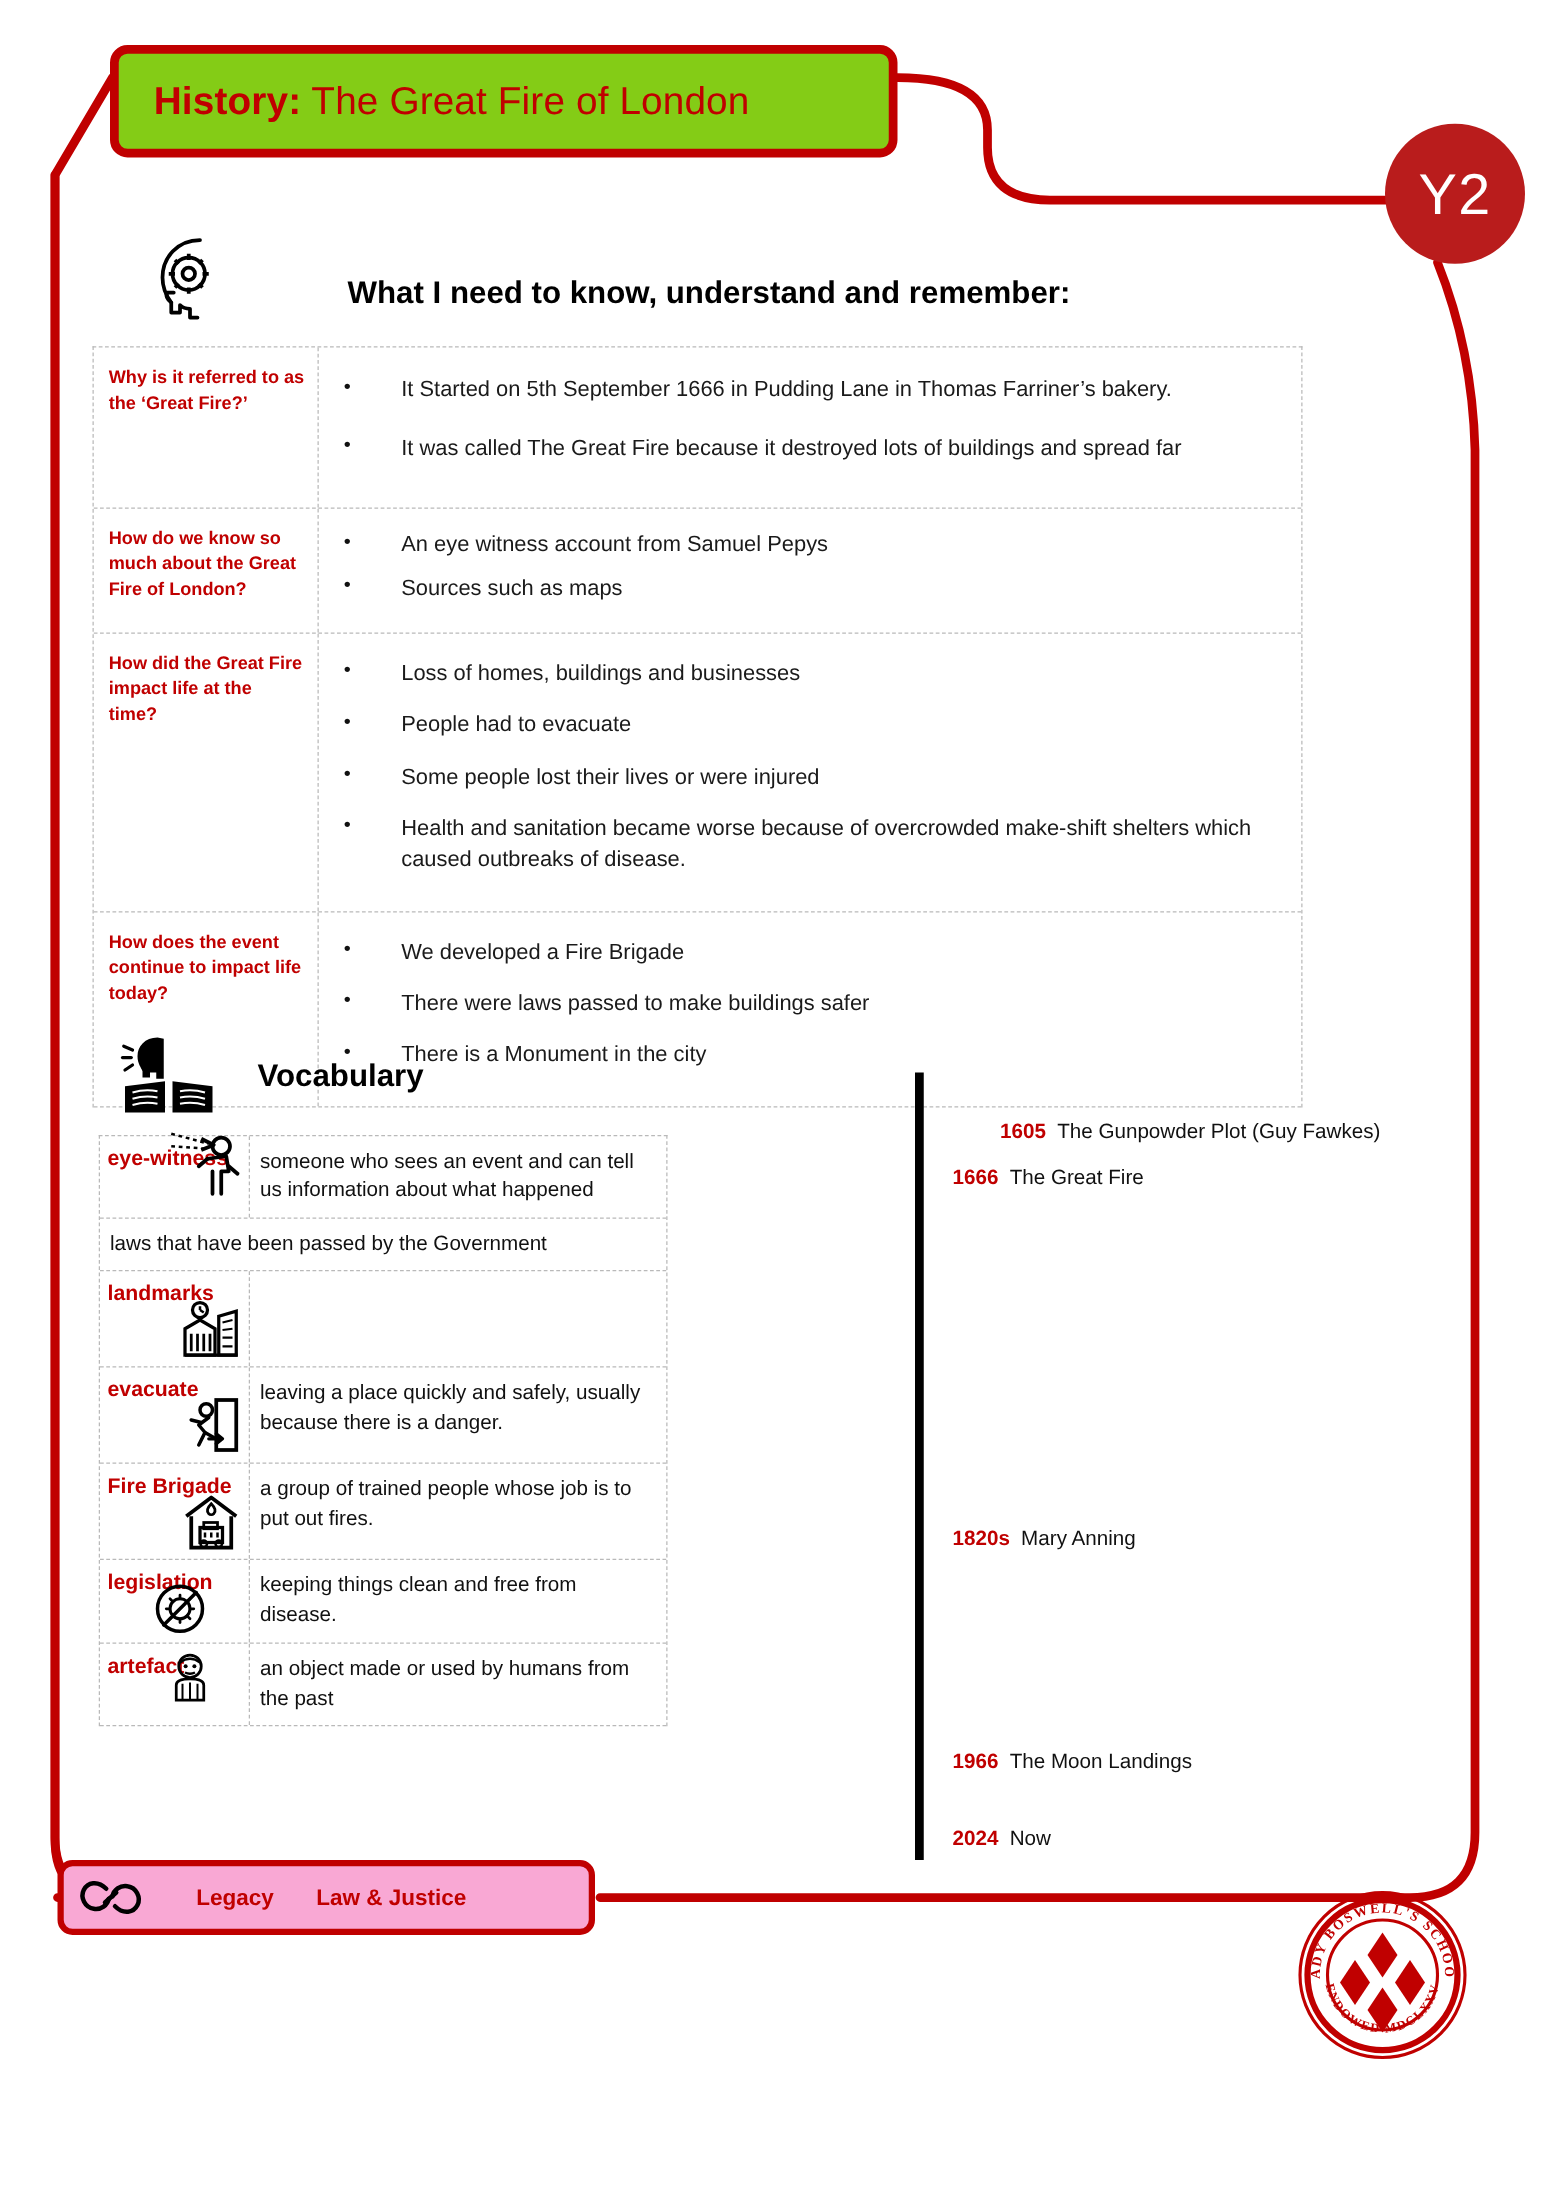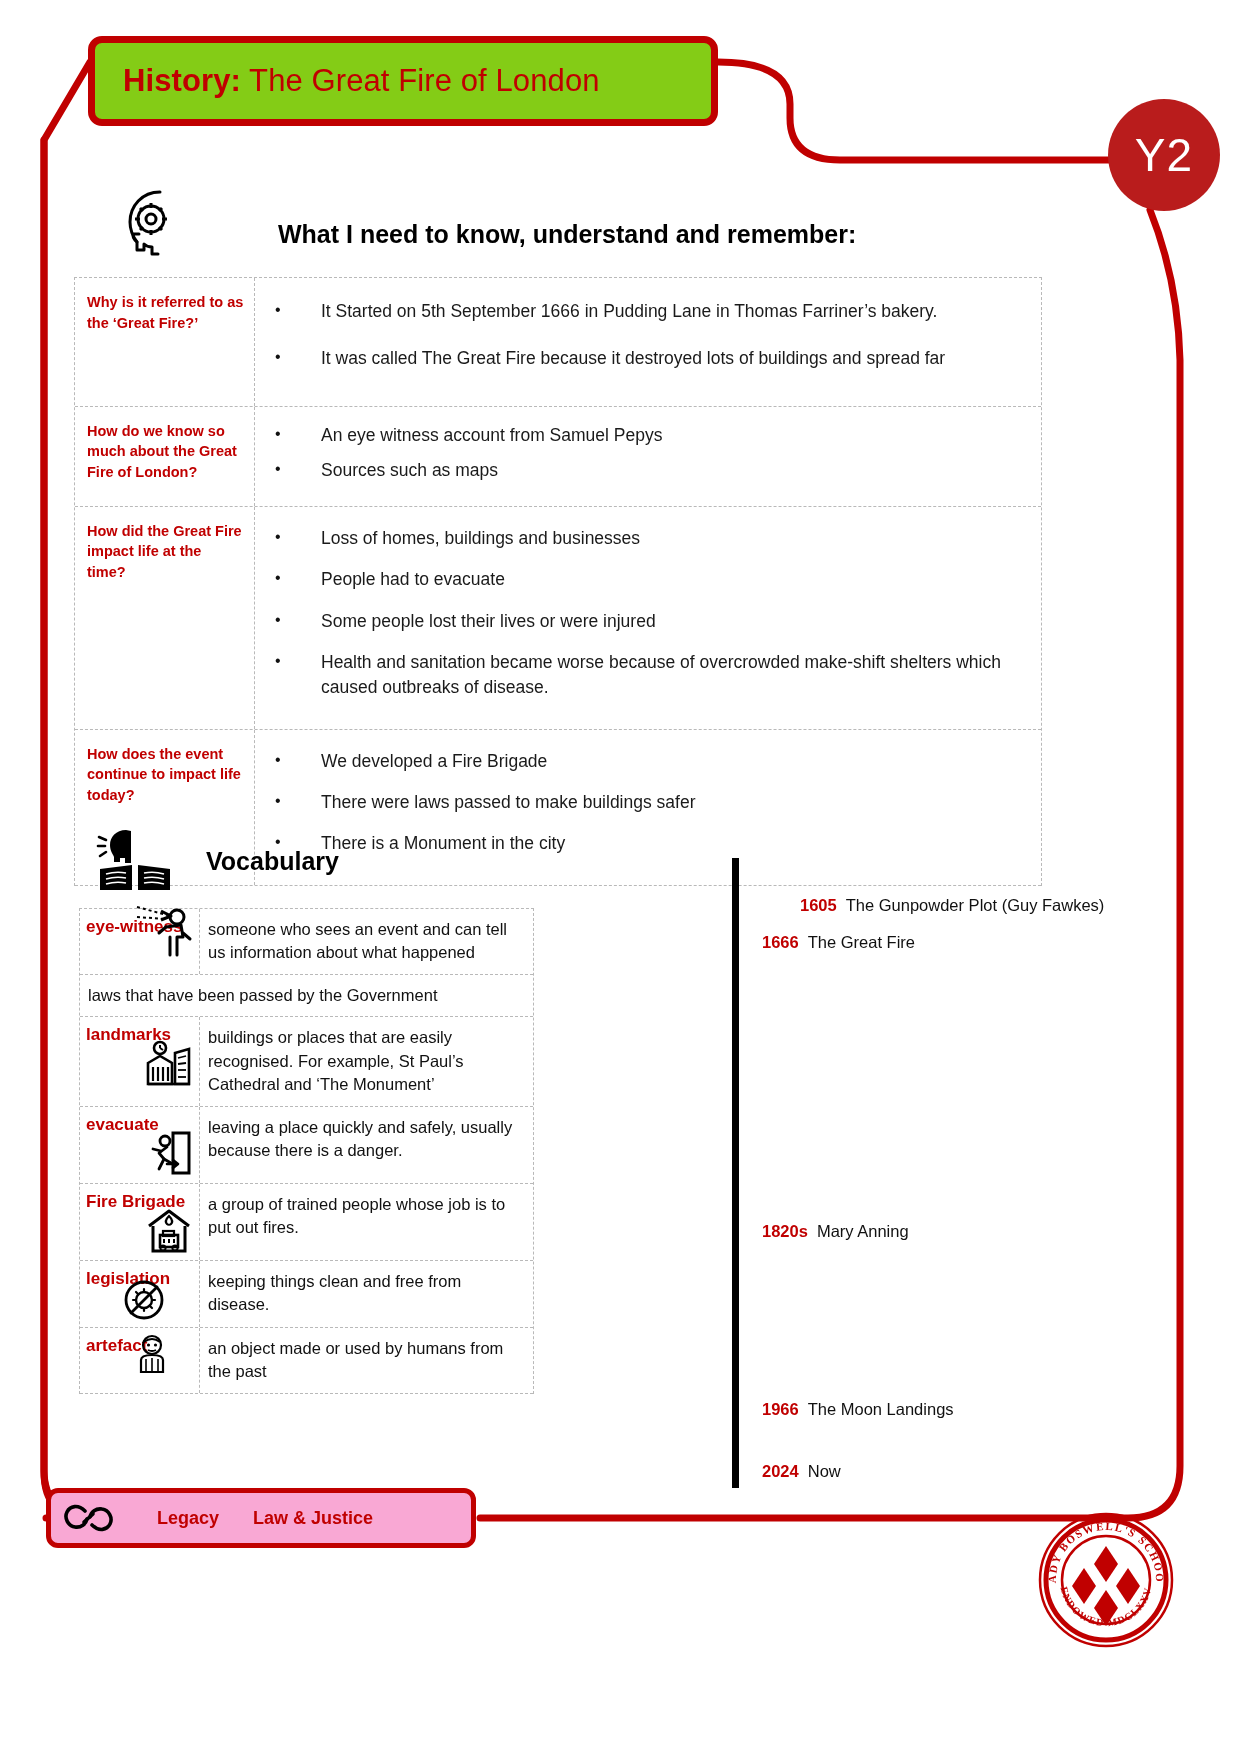--- a/index.html
+++ b/index.html
@@ -404,21 +404,20 @@
           <line x1="3" y1="45" x2="45" y2="45" stroke="#000" stroke-width="2.6"></line>
           <path d="M30 14 L44 10 L44 45 L30 45 Z" fill="none" stroke="#000" stroke-width="2.6"></path>
           <g stroke="#000" stroke-width="1.8">
             <line x1="33" y1="19" x2="41" y2="17"></line>
               <line x1="33" y1="25" x2="41" y2="24"></line>
             <line x1="33" y1="31" x2="41" y2="31"></line>
               <line x1="33" y1="38" x2="41" y2="38"></line>
           </g>
         </svg>
       </div>
-      <div class="vdef">buildings or places that are easily recognised. For example, St Paul’s Cathedral and ‘The Monument’</div>
     </div>
 
     <div class="vrow">
       <div class="vterm">
         <span class="word">evacuate</span>
         <svg class="vicon" viewBox="0 0 48 48">
           <rect x="28" y="4" width="16" height="40" fill="none" stroke="#000" stroke-width="3"></rect>
           <circle cx="20" cy="12" r="5" fill="none" stroke="#000" stroke-width="2.8"></circle>
           <path d="M22 18 L14 24 L19 30 L14 40" fill="none" stroke="#000" stroke-width="2.8" stroke-linecap="round" stroke-linejoin="round"></path>
           <path d="M19 30 L26 34" fill="none" stroke="#000" stroke-width="2.8" stroke-linecap="round"></path>

